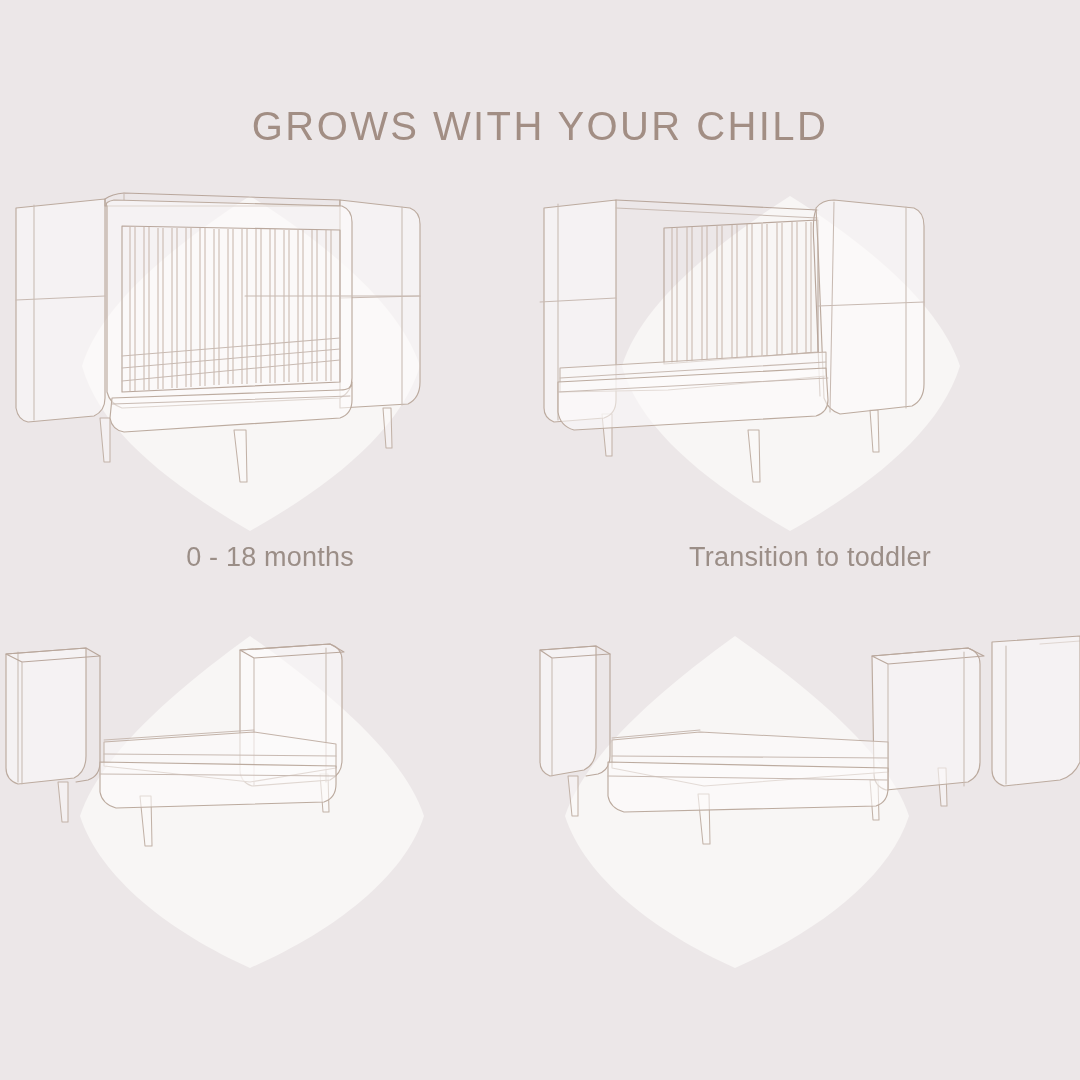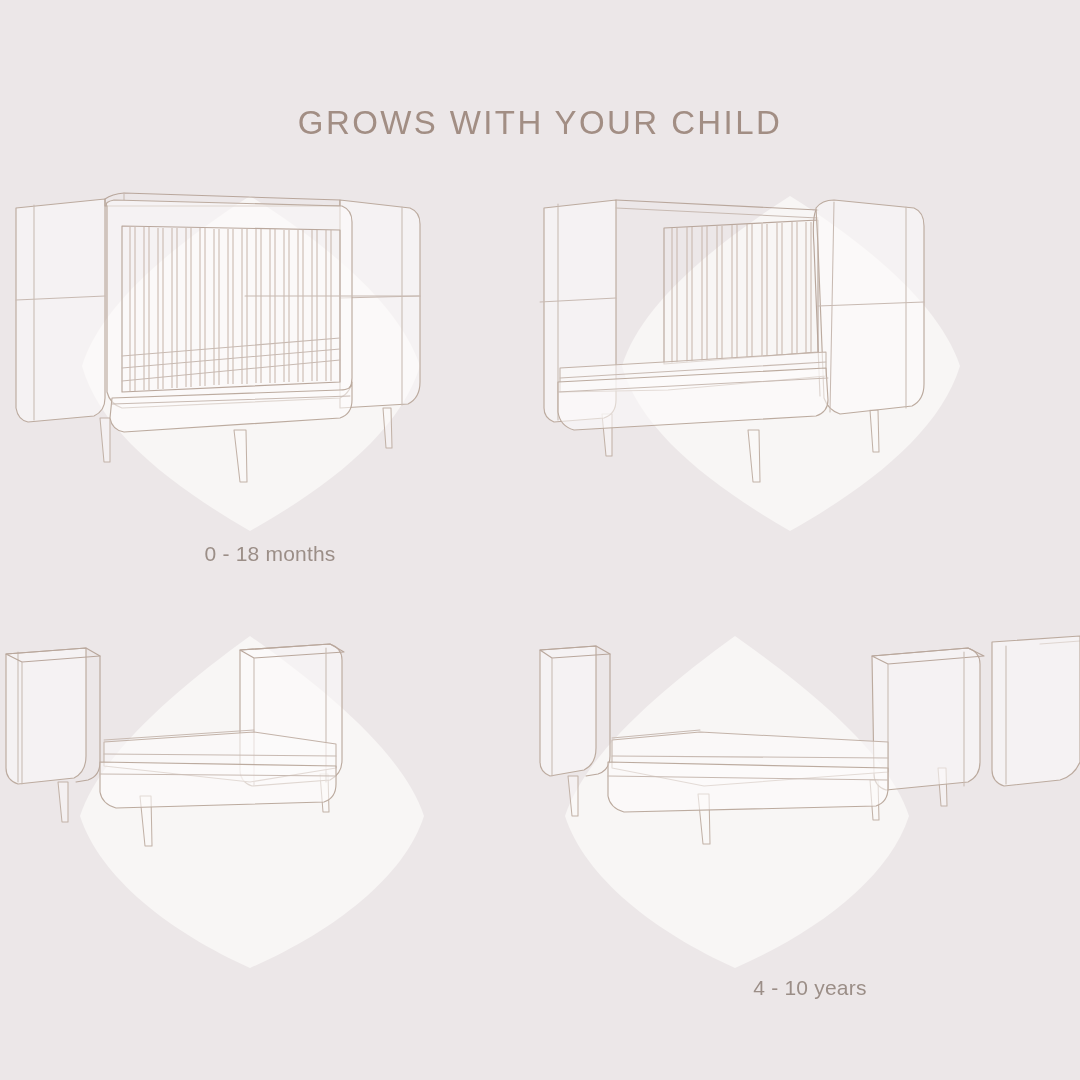--- a/index.html
+++ b/index.html
@@ -23,21 +23,21 @@
     background: #ece7e8;
   }
 
   
   .page-title {
     position: absolute;
     top: 104px;
     left: 0;
     width: 1080px;
     text-align: center;
-    font-size: 33px;
+    font-size: 40px;
     font-weight: 300;
     letter-spacing: 2.4px;
     color: #a28e84;
     font-family: "Liberation Sans", sans-serif;
     white-space: nowrap;
   }
 
   
   .stage-grid {
     position: absolute;
@@ -64,21 +64,21 @@
     height: 360px;
   }
   .stage-art svg { display: block; width: 540px; height: 360px; overflow: visible; }
 
   .stage-caption {
     position: absolute;
     left: 0;
     top: 356px;
     width: 540px;
     text-align: center;
-    font-size: 21px;
+    font-size: 27px;
     font-weight: 400;
     color: #9b8e87;
     letter-spacing: 0.2px;
     font-family: "Liberation Sans", sans-serif;
     white-space: nowrap;
   }
   .stage-2 .stage-caption,
   .stage-3 .stage-caption { top: 360px; }
 
   
@@ -251,20 +251,21 @@
             <path class="ln-p" d="M20 182 L124 176 L286 166 L286 190 L128 204 L20 206 Z"></path>
             <path class="ln-l" d="M20 192 L286 176"></path>
           </g>
 
           <g>
             <path class="ln-w" d="M18 196 L286 182 L288 214 Q288 226 276 230 L34 244 Q20 240 18 226 Z"></path>
             <path class="ln-l" d="M18 206 L288 192"></path>
           </g>
         </svg>
       </div>
+      <div class="stage-caption">Transition to toddler</div>
     </div>
 
     <div class="stage stage-2">
       <div class="stage-art">
         <svg viewBox="0 0 540 360" xmlns="http://www.w3.org/2000/svg">
           <g>
             <path class="blob" d="M250 20 C332 78 404 140 424 200 C404 262 332 316 250 352 C170 316 100 262 80 200 C100 140 170 78 250 20 Z"></path>
           </g>
 
           <g>
@@ -341,17 +342,16 @@
             <path class="ln-l" d="M72 140 L348 142"></path>
             <path class="ln-l" d="M72 122 L160 114"></path>
           </g>
 
           <g>
             <path class="ln-w" d="M68 146 L348 152 L348 172 Q348 186 336 190 L84 196 Q70 192 68 180 Z"></path>
             <path class="ln-l" d="M68 160 L348 164"></path>
           </g>
         </svg>
       </div>
-      <div class="stage-caption">4 - 10 years</div>
     </div>
 
   </div>
 </div>
 
 </body></html>

